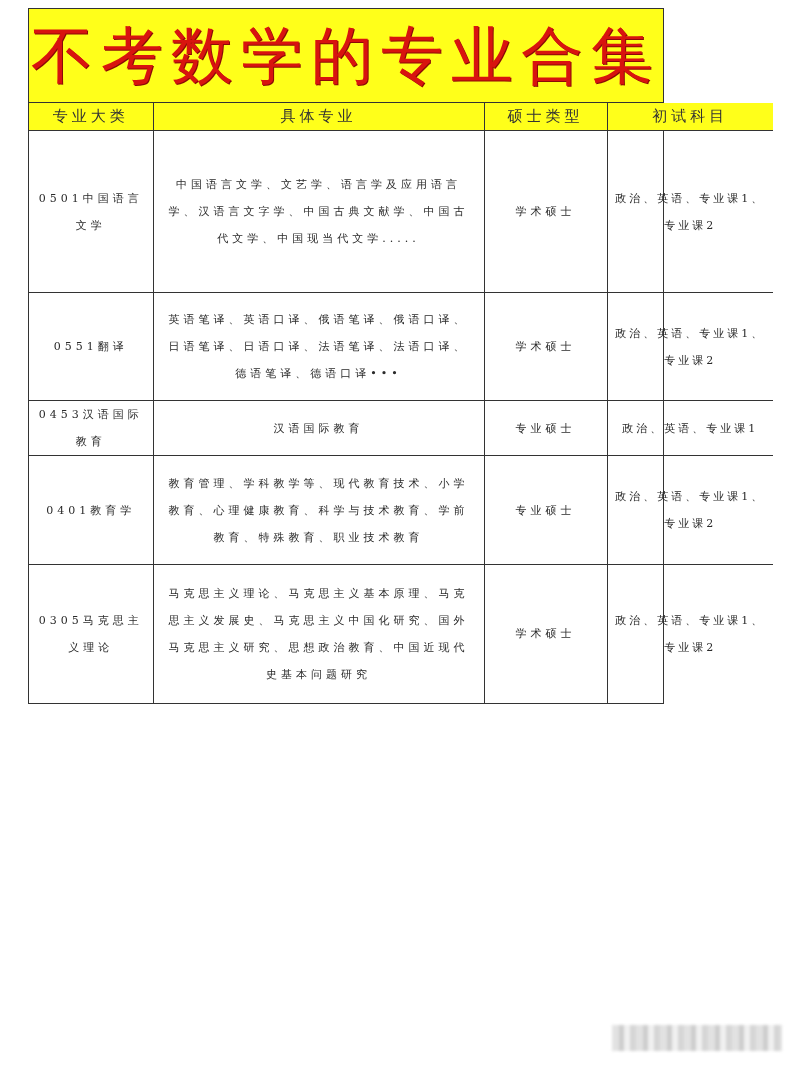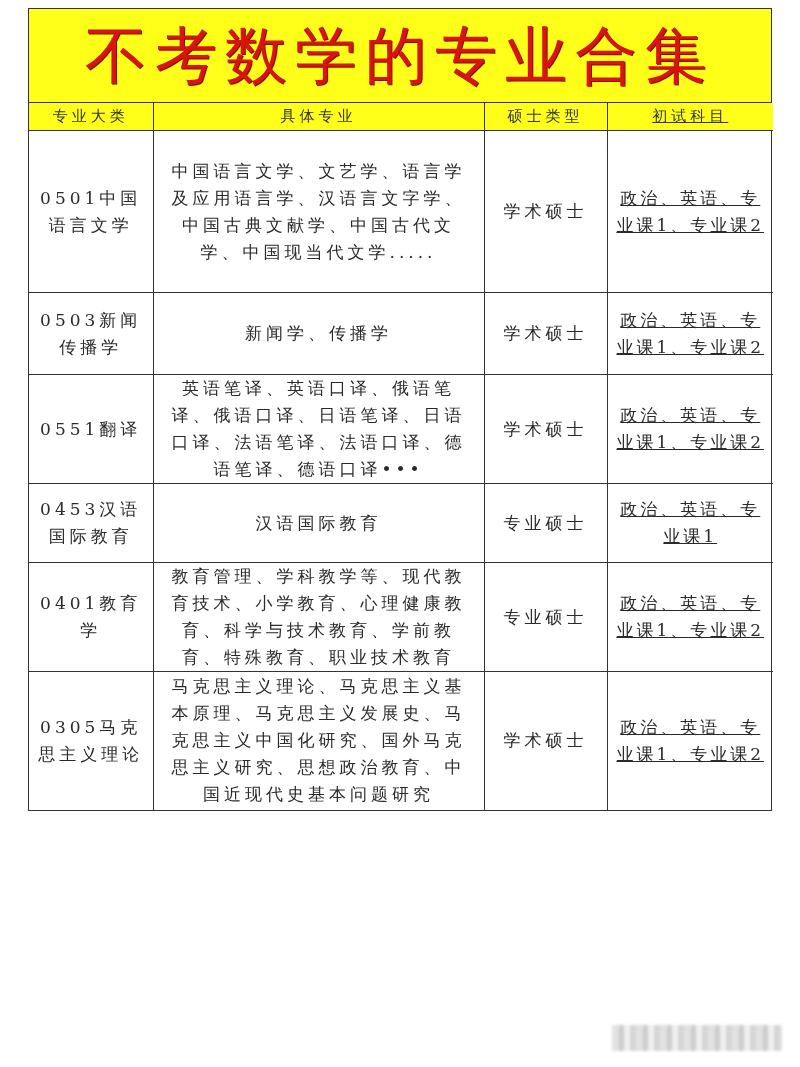--- a/index.html
+++ b/index.html
@@ -1,43 +1,43 @@
 <!DOCTYPE html>
 <html><head>
   <meta charset="utf-8">
   <style>
     html, body { margin: 0; padding: 0; }
     body {
       width: 800px; height: 1067px; background: #ffffff; position: relative; overflow: hidden;
       font-family: "DejaVu Serif", "Liberation Serif", serif; color: #2a2a2a;
     }
     .sheet {
-      position: absolute; left: 28px; top: 8px; width: 744px;
+      position: absolute; left: 28px; top: 8px; width: 636px;
       border: 1.5px solid #333; box-sizing: border-box;
     }
     .title-band {
       height: 93px; background: #ffff1a; border-bottom: 1.5px solid #333;
       display: flex; align-items: center; justify-content: center;
     }
     .title {
       font-family: "DejaVu Serif", "Liberation Serif", serif;
       font-size: 62px; color: #d8140f; letter-spacing: 8px; font-weight: normal;
       text-shadow: 1px 1px 0 #8a0a06;
     }
     table { border-collapse: collapse; width: 100%; table-layout: fixed; }
     col.c1 { width: 124px; } col.c2 { width: 331px; } col.c3 { width: 123px; } col.c4 { width: 166px; }
     th, td { border: 1.5px solid #333; padding: 0; text-align: center; vertical-align: middle; }
     tr:first-child th { border-top: none; }
     th:first-child, td:first-child { border-left: none; }
-    th:last-child, td:last-child { border-right: none; text-decoration: underline; }
+    th:last-child, td:last-child { border-right: none; }
     tbody tr:last-child td { border-bottom: none; }
     th {
       background: #ffff1a; height: 27px; font-weight: normal; font-size: 15px; letter-spacing: 4px; color: #333;
     }
-    td { font-size: 17px; line-height: 27px; letter-spacing: 4px; }
+    td { font-size: 11px; line-height: 27px; letter-spacing: 4px; }
     td.cat { padding: 0 4px; }
     td.spec { padding: 0 10px; }
     td.type { }
     td.subj { padding: 12px 6px; letter-spacing: 3px; }
     .watermark {
       position: absolute; left: 612px; top: 1025px; width: 170px; height: 26px;
       background: repeating-linear-gradient(90deg, #d9d9d9 0 7px, #bdbdbd 7px 12px, #ececec 12px 18px, #c8c8c8 18px 24px);
       opacity: 0.75; filter: blur(1.5px);
     }
   </style>
@@ -63,26 +63,20 @@
         <th>初试科目</th>
       </tr>
     </thead>
     <tbody id="tbody">
         <tr style="height: 162px;">
           <td class="cat">0501中国语言文学</td>
           <td class="spec">中国语言文学、文艺学、语言学及应用语言学、汉语言文字学、中国古典文献学、中国古代文学、中国现当代文学.....</td>
           <td class="type">学术硕士</td>
           <td class="subj">政治、英语、专业课1、专业课2</td>
         </tr>
-        <tr style="height: 82px;">
-          <td class="cat">0503新闻传播学</td>
-          <td class="spec">新闻学、传播学</td>
-          <td class="type">学术硕士</td>
-          <td class="subj">政治、英语、专业课1、专业课2</td>
-        </tr>
         <tr style="height: 108px;">
           <td class="cat">0551翻译</td>
           <td class="spec">英语笔译、英语口译、俄语笔译、俄语口译、日语笔译、日语口译、法语笔译、法语口译、德语笔译、德语口译•••</td>
           <td class="type">学术硕士</td>
           <td class="subj">政治、英语、专业课1、专业课2</td>
         </tr>
         <tr style="height: 55px;">
           <td class="cat">0453汉语国际教育</td>
           <td class="spec">汉语国际教育</td>
           <td class="type">专业硕士</td>

